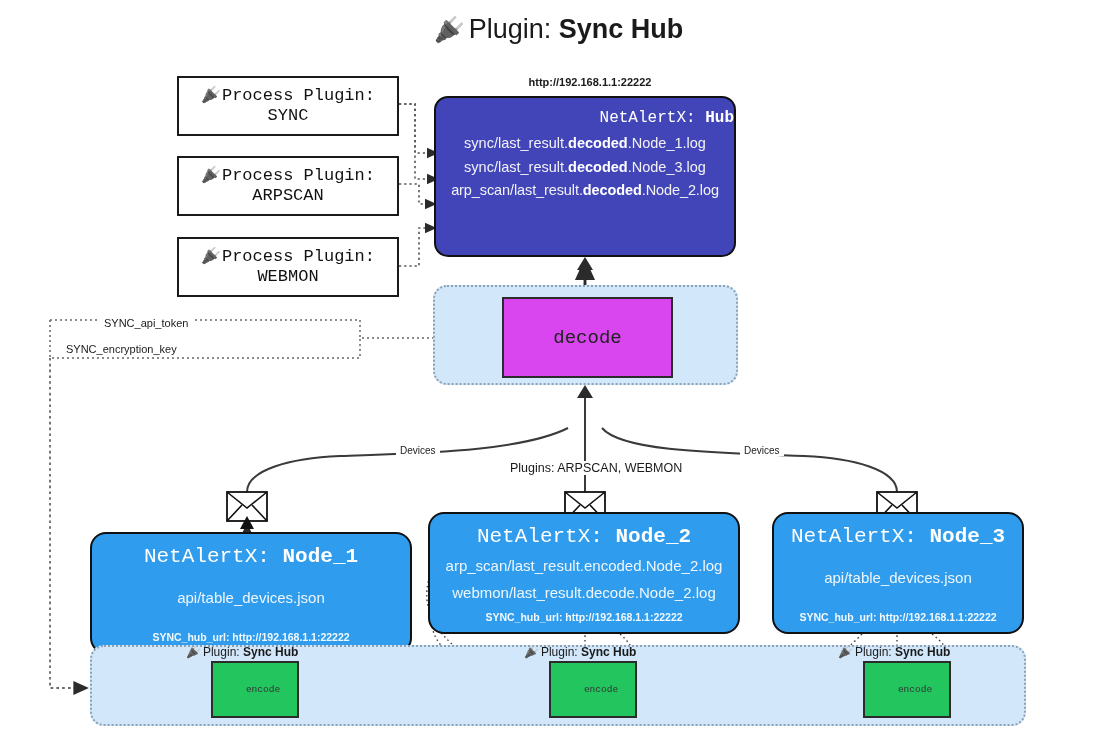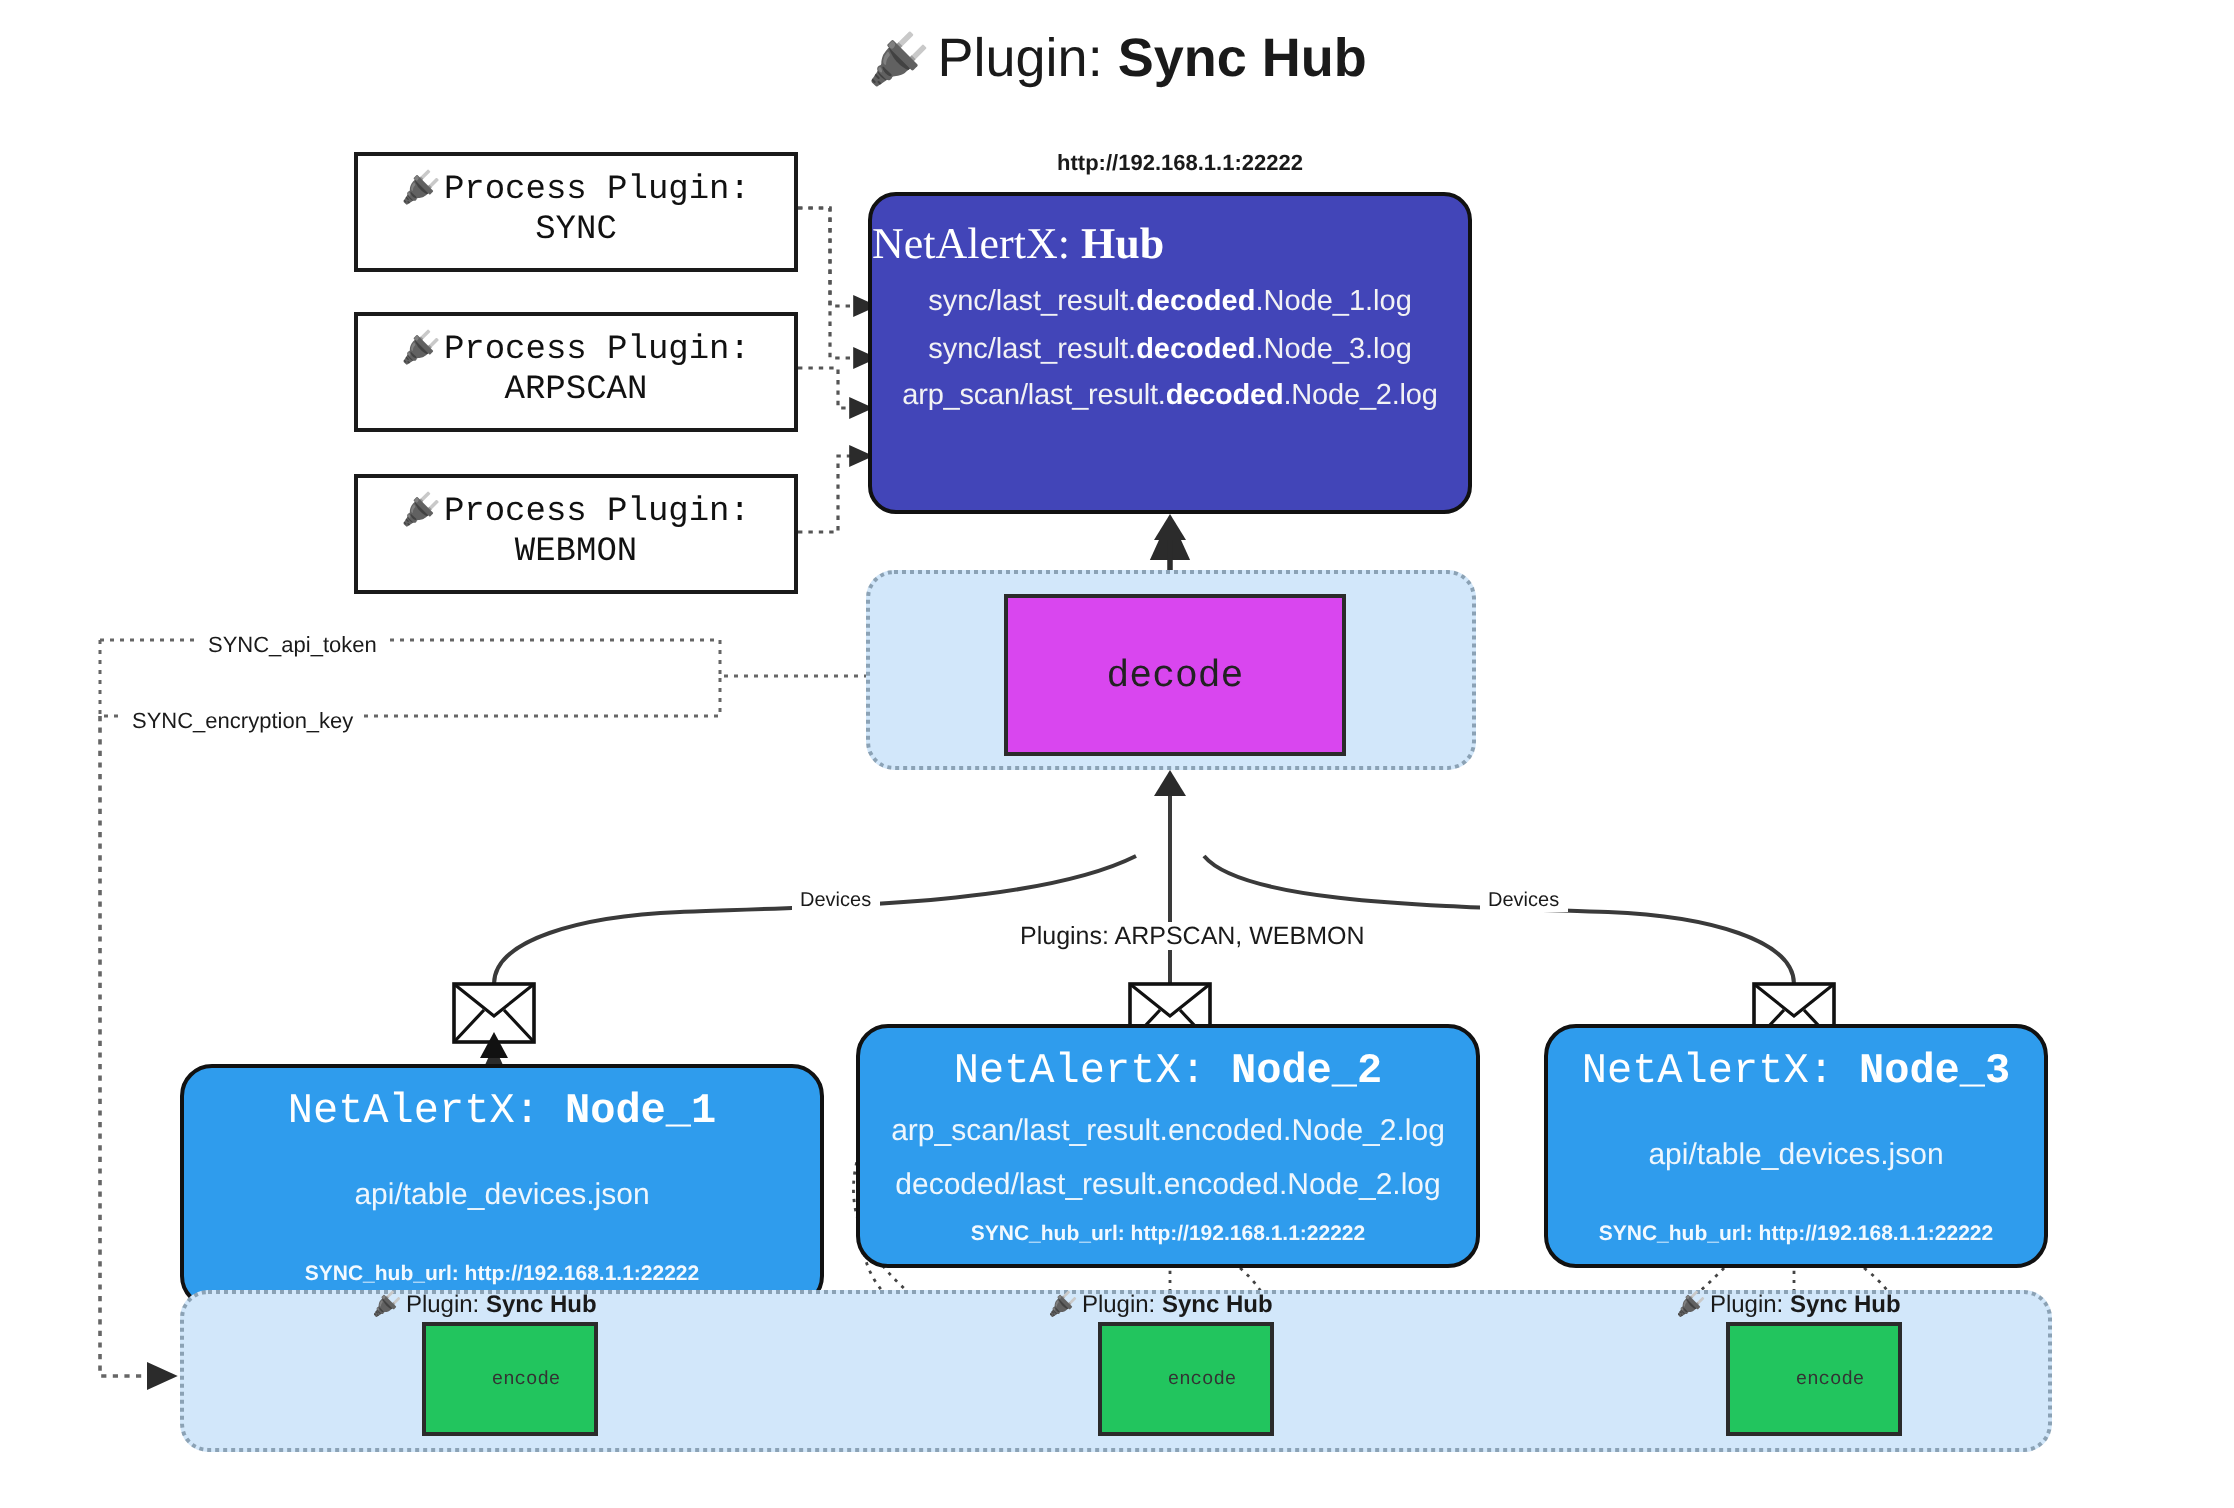--- a/index.html
+++ b/index.html
@@ -43,23 +43,23 @@
     left:430px;top:76px;width:320px;text-align:center;
     font-size:11px;font-weight:bold;color:#1a1a1a;
   }
   #hub-box{
     left:434px;top:96px;width:302px;height:161px;
     background:#4245b8;border:2px solid #111;border-radius:14px;
     box-sizing:border-box;
     color:#ffffff;
   }
   #hub-title{
-    margin-top:11px;text-align:left;
-    font-family:Liberation Serif, serif;
-    font-size:22px;white-space:nowrap;
+    margin-top:11px;text-align:right;
+    font-family:Liberation Mono, monospace;
+    font-size:16px;white-space:nowrap;
   }
   #hub-title .bd{font-weight:bold;}
   .hub-line{
     font-size:14.5px;color:#f2f2f4;white-space:nowrap;
     text-align:center;line-height:1.0;margin-top:9px;
   }
   .hub-line b{font-weight:bold;color:#ffffff;}
   .hub-line.wide{font-size:14.5px;letter-spacing:-0.1px;}
 
   
@@ -72,21 +72,21 @@
     left:502px;top:297px;width:167px;height:77px;
     background:#d946ef;border:2px solid #2b2b2b;
     display:flex;align-items:center;justify-content:center;
     font-family:"Liberation Mono","DejaVu Sans Mono",monospace;
     font-size:19px;color:#222;
   }
 
   
   .tok-label{font-size:11px;color:#1a1a1a;background:#ffffff;padding:0 4px;white-space:nowrap;}
   #tok-api{left:100px;top:317px;}
-  #tok-enc{left:62px;top:355px;}
+  #tok-enc{left:62px;top:343px;}
 
   
   .edge-label{font-size:10px;color:#1a1a1a;background:#ffffff;padding:0 4px;white-space:nowrap;}
   #lbl-dev-l{left:396px;top:445px;}
   #lbl-dev-r{left:740px;top:445px;}
   #lbl-plugins{left:506px;top:461px;font-size:12.5px;}
 
   
   .node-box{
     border:2px solid #111;border-radius:16px;background:#2f9ced;
@@ -260,21 +260,21 @@
 
   <div class="abs node-box" id="node1">
     <div class="node-title"><span>NetAlertX: </span><span class="bd">Node_1</span></div>
     <div class="node-line" style="margin-top:22px;">api/table_devices.json</div>
     <div class="node-url">SYNC_hub_url: http://192.168.1.1:22222</div>
   </div>
 
   <div class="abs node-box" id="node2">
     <div class="node-title"><span>NetAlertX: </span><span class="bd">Node_2</span></div>
     <div class="node-line" style="margin-top:10px;">arp_scan/last_result.encoded.Node_2.log</div>
-    <div class="node-line" style="margin-top:12px;">decoded/last_result.encoded.Node_2.log</div>
+    <div class="node-line" style="margin-top:12px;">webmon/last_result.decode.Node_2.log</div>
     <div class="node-url">SYNC_hub_url: http://192.168.1.1:22222</div>
   </div>
 
   <div class="abs node-box" id="node3">
     <div class="node-title"><span>NetAlertX: </span><span class="bd">Node_3</span></div>
     <div class="node-line" style="margin-top:22px;">api/table_devices.json</div>
     <div class="node-url">SYNC_hub_url: http://192.168.1.1:22222</div>
   </div>
 
   <div class="abs" id="bottom-wrap"></div>

